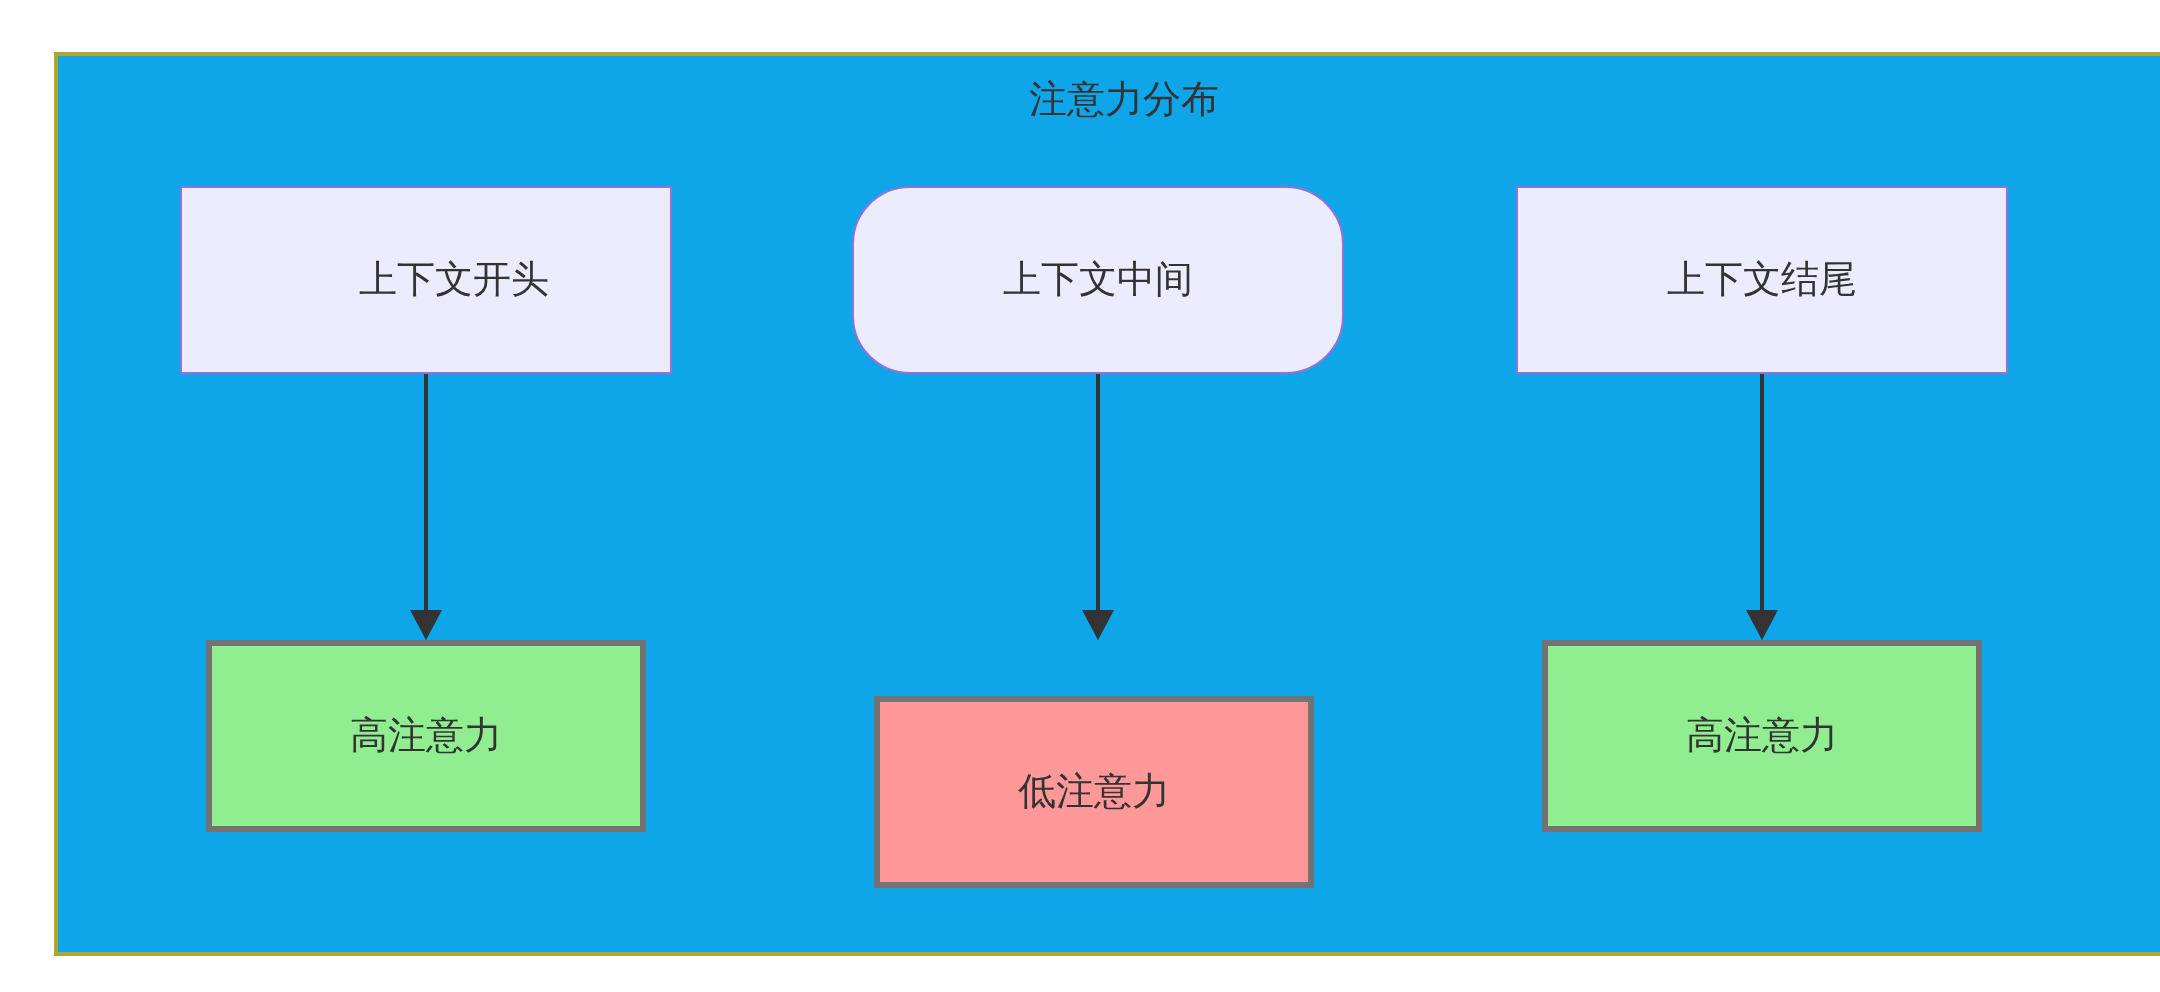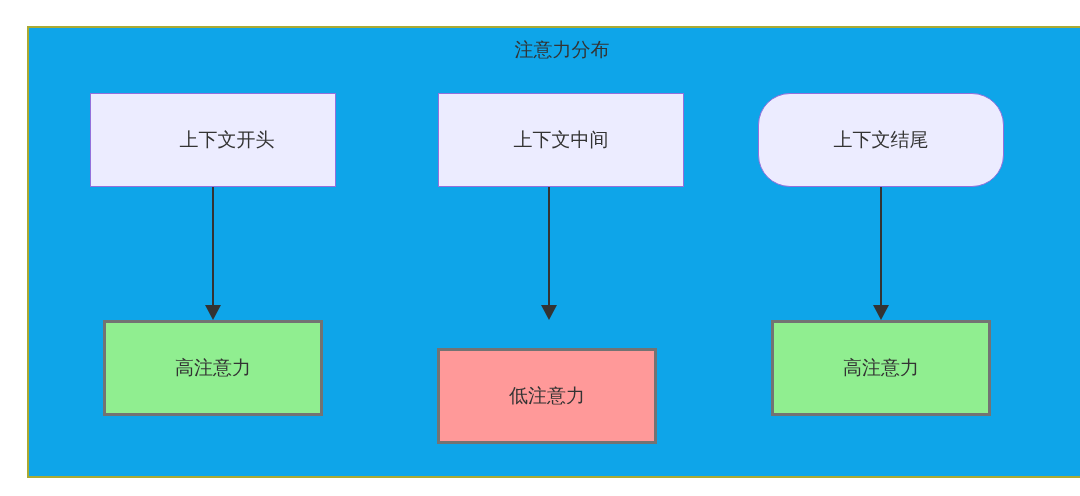--- a/index.html
+++ b/index.html
@@ -54,22 +54,22 @@
   .target-node {
     border: 3px solid #737373;
     width: 220px;
     height: 96px;
     top: 292px;
   }
   .target-high { background: #90EE90; }
   .target-low  { background: #FF9999; margin-top: 28px; }
 
   .src-1 { left: 61px; padding-left: 28px; }
-  .src-2 { left: 409px; }
-  .src-3 { left: 729px; border-radius: 32px; }
+  .src-2 { left: 397px; border-radius: 29px; }
+  .src-3 { left: 729px; }
 
   .tgt-1 { left: 74px; }
   .tgt-2 { left: 408px; }
   .tgt-3 { left: 742px; }
 
   .arrow-line {
     position: absolute;
     top: 159px;
     width: 2px;
     height: 120px;

